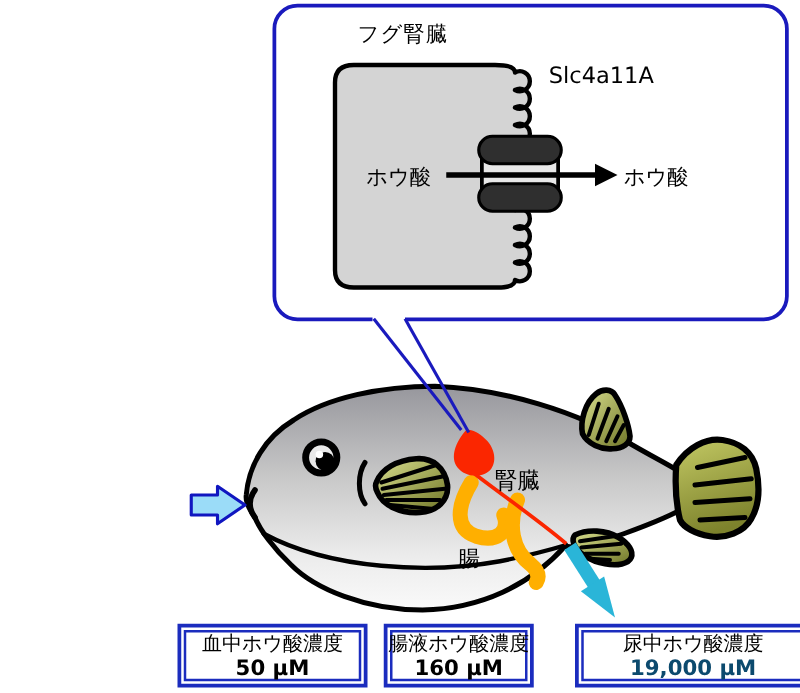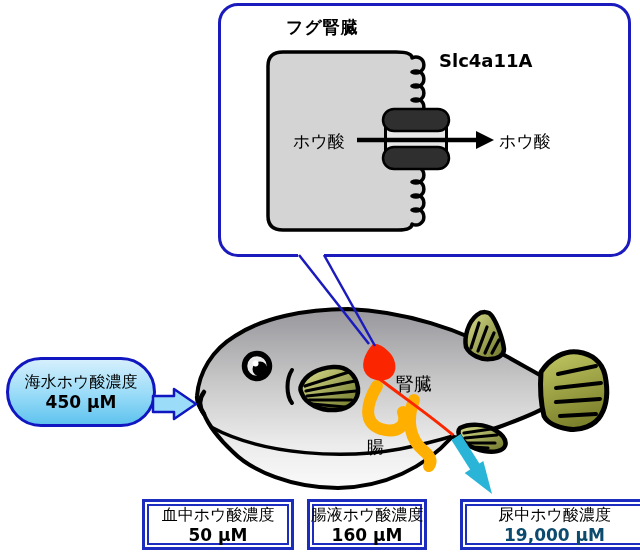--- a/index.html
+++ b/index.html
@@ -7,22 +7,22 @@
     position:relative; width:640px; height:554px; background:#ffffff;
     font-family:"DejaVu Sans","Liberation Sans",sans-serif; overflow:hidden; color:#000;
   }
   .abs { position:absolute; }
 
   
   .callout {
     left:218px; top:3px; width:413px; height:254px; box-sizing:border-box;
     border:3px solid #1a1abd; border-radius:20px; background:#fff;
   }
-  .panel-title   { left:286px; top:16px;  font-size:17px; letter-spacing:1px;font-weight:bold; }
-  .transporter-name { left:439px; top:50px; font-size:18px; font-weight:bold; }
+  .panel-title   { left:286px; top:16px;  font-size:17px; letter-spacing:1px; }
+  .transporter-name { left:439px; top:50px; font-size:18px; font-weight:normal; }
   .transporter-desc { left:439px; top:73px; font-size:17px; }
   .substrate-in  { left:293px; top:130px; font-size:17px; }
   .substrate-out { left:499px; top:130px; font-size:17px; }
 
   
   .capsule {
     left:6px; top:357px; width:150px; height:70px; box-sizing:border-box;
     border:3px solid #1016c0; border-radius:36px;
     background:linear-gradient(180deg,#d5effc 0%, #9bdcf8 52%, #5fc3ee 100%);
     display:flex; flex-direction:column; align-items:center; justify-content:center;
@@ -52,24 +52,20 @@
 
   .art { position:absolute; left:0; top:0; }
 </style>
 </head>
 <body>
 
 <div class="stage">
 
   <div class="abs callout"></div>
 
-  <div class="abs capsule">
-    <div class="l1">海水ホウ酸濃度</div>
-    <div class="l2">450 μM</div>
-  </div>
 
   <svg class="art" width="640" height="554" viewBox="0 0 640 554">
     <defs>
       <linearGradient id="bodyGrad" x1="0" y1="305" x2="0" y2="492" gradientUnits="userSpaceOnUse">
         <stop offset="0" stop-color="#94949a"></stop>
         <stop offset="0.42" stop-color="#c9c9c9"></stop>
         <stop offset="0.75" stop-color="#ececec"></stop>
         <stop offset="1" stop-color="#fbfbfb"></stop>
       </linearGradient>
       <linearGradient id="finGrad" x1="0" y1="0" x2="1" y2="1">

